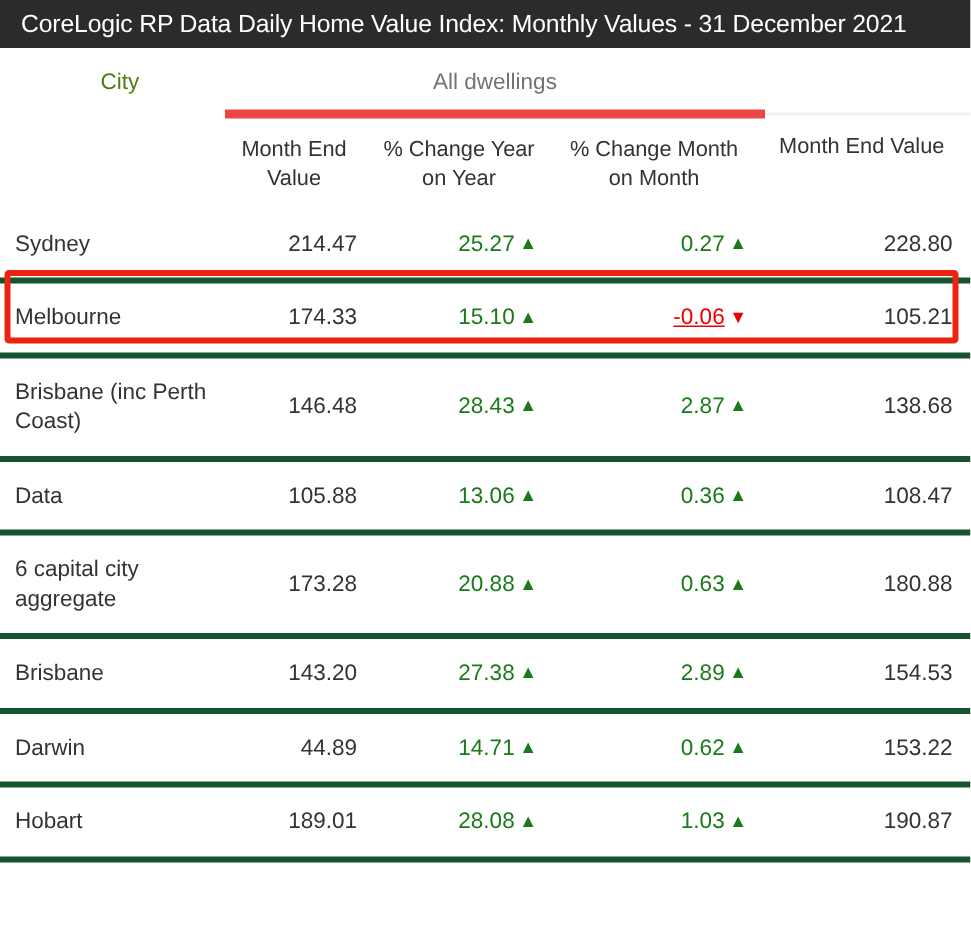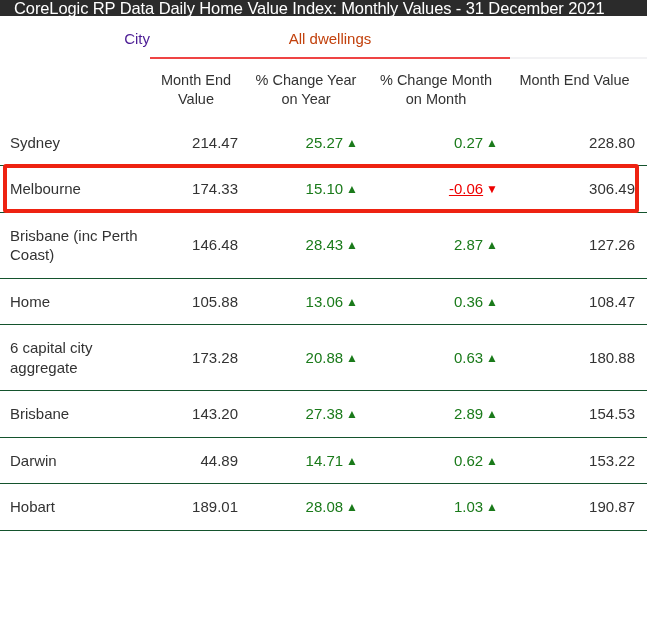--- a/index.html
+++ b/index.html
@@ -11,21 +11,21 @@
   body {
     width: 647px;
     height: 633px;
     overflow: hidden;
     font-family: "Liberation Sans", sans-serif;
     color: #333333;
   }
 
   
   .title-bar {
-    height: 16px;
+    height: 32px;
     background: #2b2b2b;
     color: #ffffff;
     display: flex;
     align-items: center;
     padding-left: 14px;
     font-size: 16.5px;
     letter-spacing: -0.1px;
     white-space: nowrap;
   }
 
@@ -41,34 +41,34 @@
   }
 
   col.c-city   { width: 150px; }
   col.c-mev1   { width: 100px; }
   col.c-yoy    { width: 120px; }
   col.c-mom    { width: 140px; }
   col.c-mev2   { width: 137px; }
 
   
   .grp-city {
-    text-align: right;
+    text-align: center;
     padding: 14px 0 10px 10px;
     font-size: 15px;
     font-weight: normal;
-    color: #4c1d95;
+    color: #4d7c0f;
     vertical-align: top;
   }
   .grp-dwellings {
     text-align: center;
     padding: 14px 0 10px 0;
     font-size: 15px;
     font-weight: normal;
-    color: #c2410c;
-    border-bottom: 2px solid #ef4444;
+    color: #737373;
+    border-bottom: 6px solid #ef4444;
     vertical-align: top;
   }
   .grp-blank {
     padding: 14px 0 10px 0;
     border-bottom: 2px solid #f2f2f4;
   }
 
   
   th.sub {
     font-weight: normal;
@@ -82,21 +82,21 @@
   th.sub.blank { padding: 0; }
 
   
   td {
     font-size: 15px;
     padding: 13px 12px 13px 4px;
     text-align: right;
     vertical-align: middle;
     color: #333333;
     line-height: 1.3;
-    border-bottom: 1px solid #14532d;
+    border-bottom: 4px solid #14532d;
   }
   td.city {
     text-align: left;
     padding-left: 10px;
     padding-right: 6px;
   }
   td.num { color: #333333; }
   td.up   { color: #1a7a1a; white-space: nowrap; }
   td.down { color: #ee0000; white-space: nowrap; text-decoration: underline; }
 
@@ -159,31 +159,31 @@
           <td class="num">214.47</td>
           <td class="up">25.27<span class="tri">▲</span></td>
           <td class="up">0.27<span class="tri">▲</span></td>
           <td class="num">228.80</td>
         </tr>
         <tr>
           <td class="city">Melbourne</td>
           <td class="num">174.33</td>
           <td class="up">15.10<span class="tri">▲</span></td>
           <td class="down">-0.06<span class="tri">▼</span></td>
-          <td class="num">306.49</td>
+          <td class="num">105.21</td>
         </tr>
         <tr>
           <td class="city">Brisbane (inc Perth Coast)</td>
           <td class="num">146.48</td>
           <td class="up">28.43<span class="tri">▲</span></td>
           <td class="up">2.87<span class="tri">▲</span></td>
-          <td class="num">127.26</td>
-        </tr>
-        <tr>
-          <td class="city">Home</td>
+          <td class="num">138.68</td>
+        </tr>
+        <tr>
+          <td class="city">Data</td>
           <td class="num">105.88</td>
           <td class="up">13.06<span class="tri">▲</span></td>
           <td class="up">0.36<span class="tri">▲</span></td>
           <td class="num">108.47</td>
         </tr>
         <tr>
           <td class="city">6 capital city aggregate</td>
           <td class="num">173.28</td>
           <td class="up">20.88<span class="tri">▲</span></td>
           <td class="up">0.63<span class="tri">▲</span></td>

